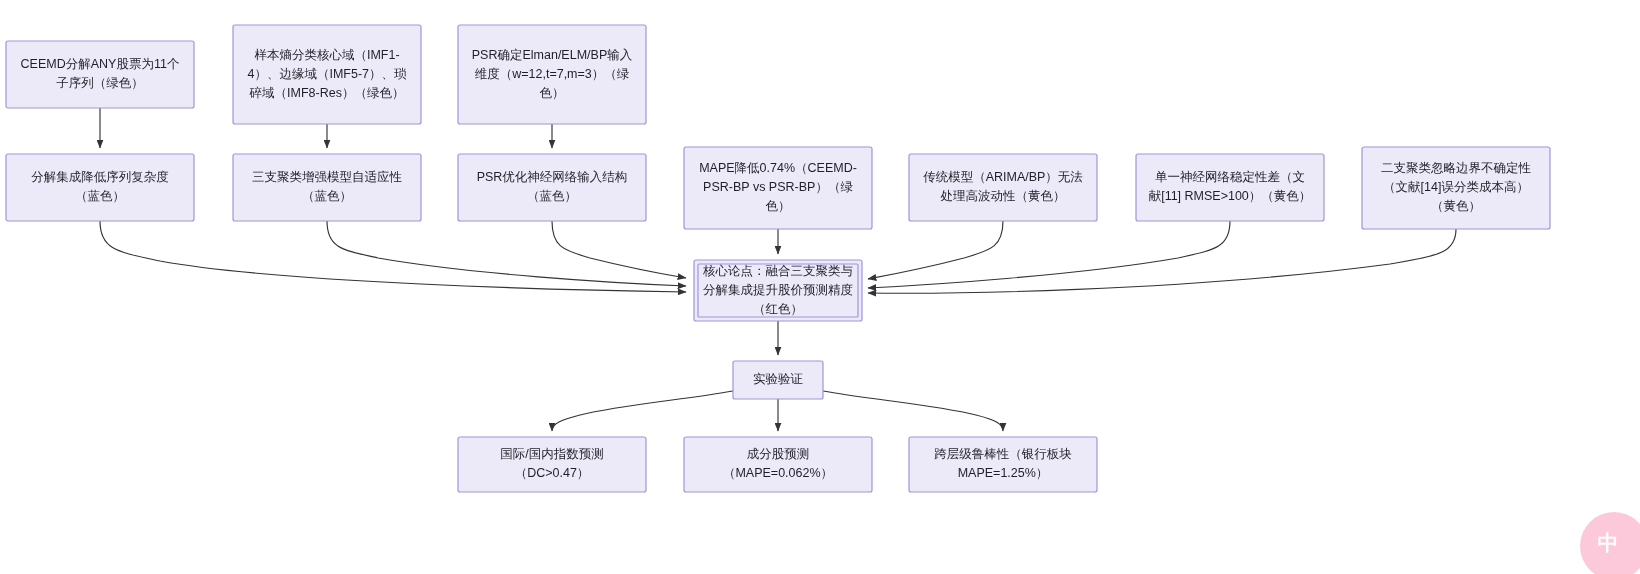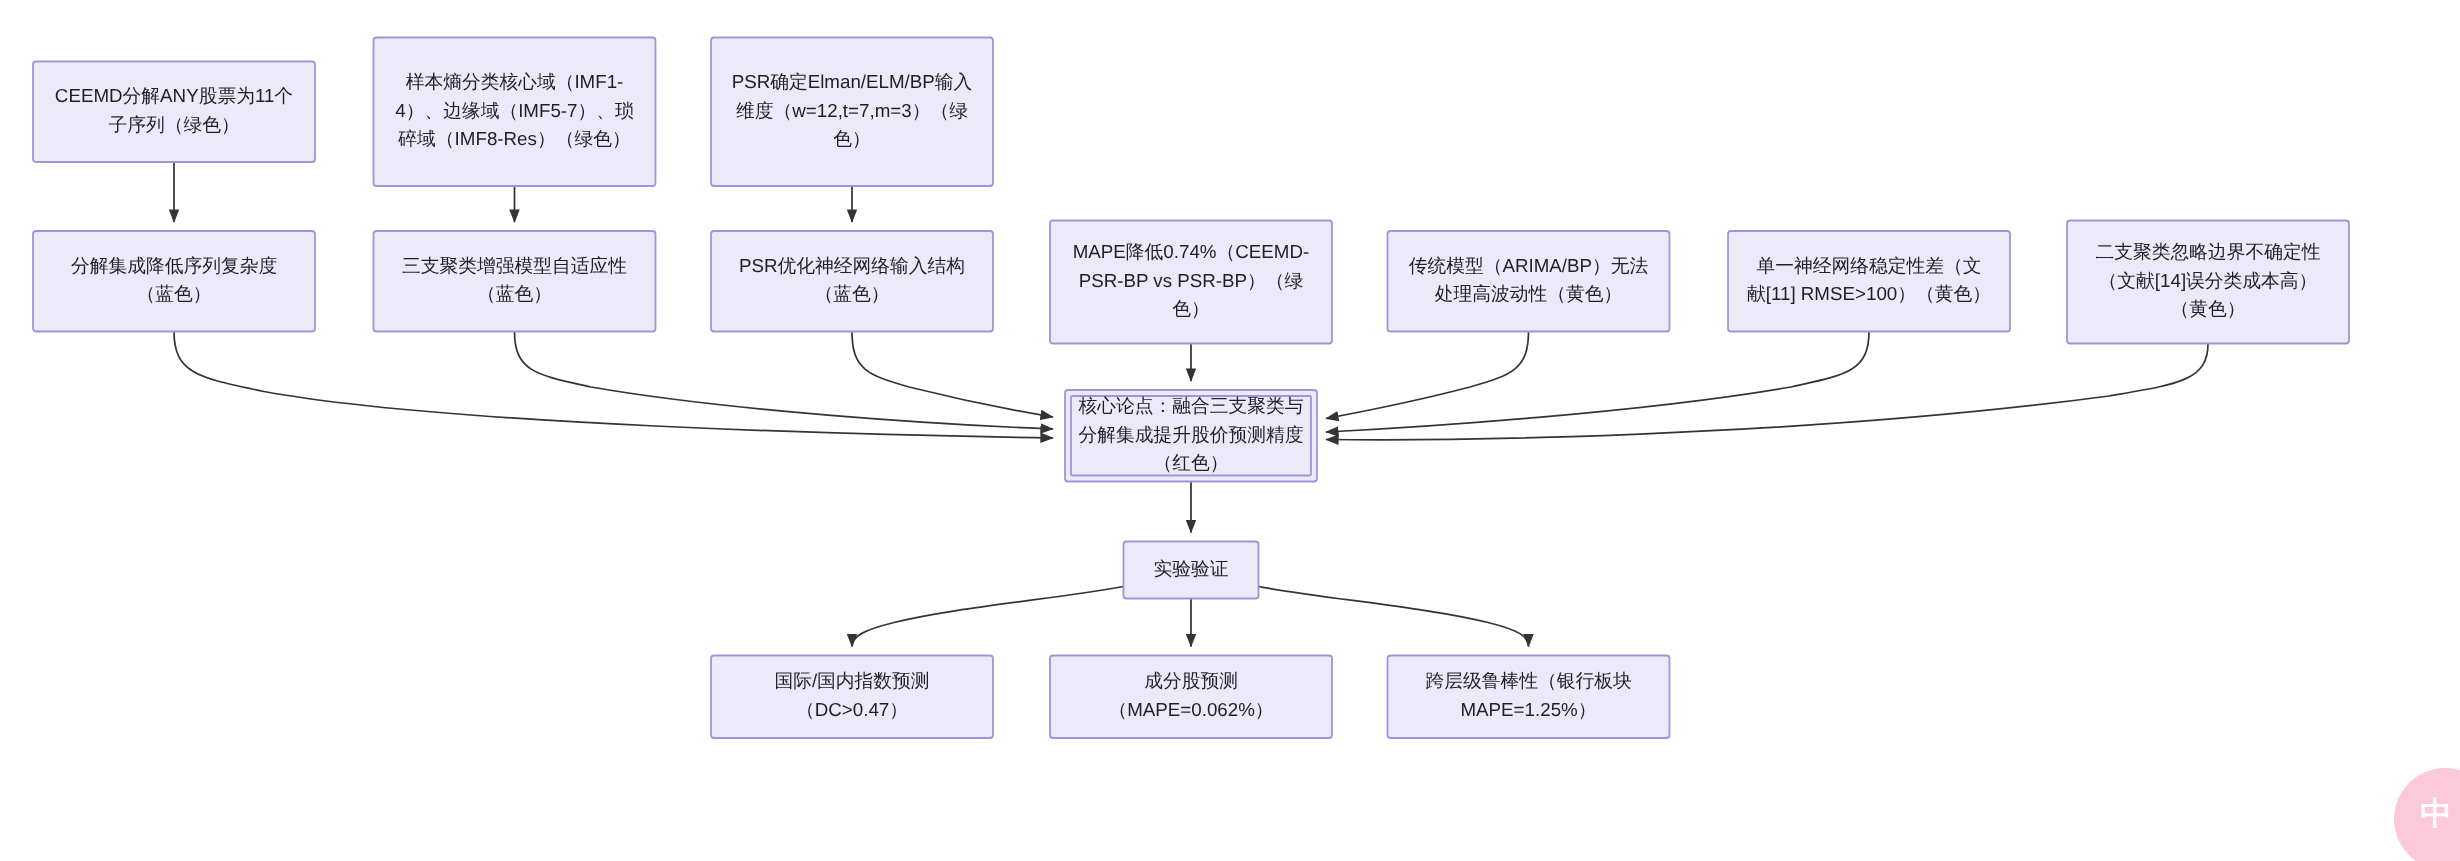--- a/index.html
+++ b/index.html
@@ -9,21 +9,21 @@
   }
   body {
     width: 1640px;
     height: 574px;
     overflow: hidden;
     font-family: "Liberation Sans", "DejaVu Sans", sans-serif;
     position: relative;
   }
   #diagram-root {
     position: absolute;
-    left: 16px;
+    left: 0;
     top: 0;
     width: 1466px;
     height: 574px;
     text-decoration: underline;
   }
   svg.flow {
     display: block;
     width: 1640px;
     height: 574px;
     background: #ffffff;

